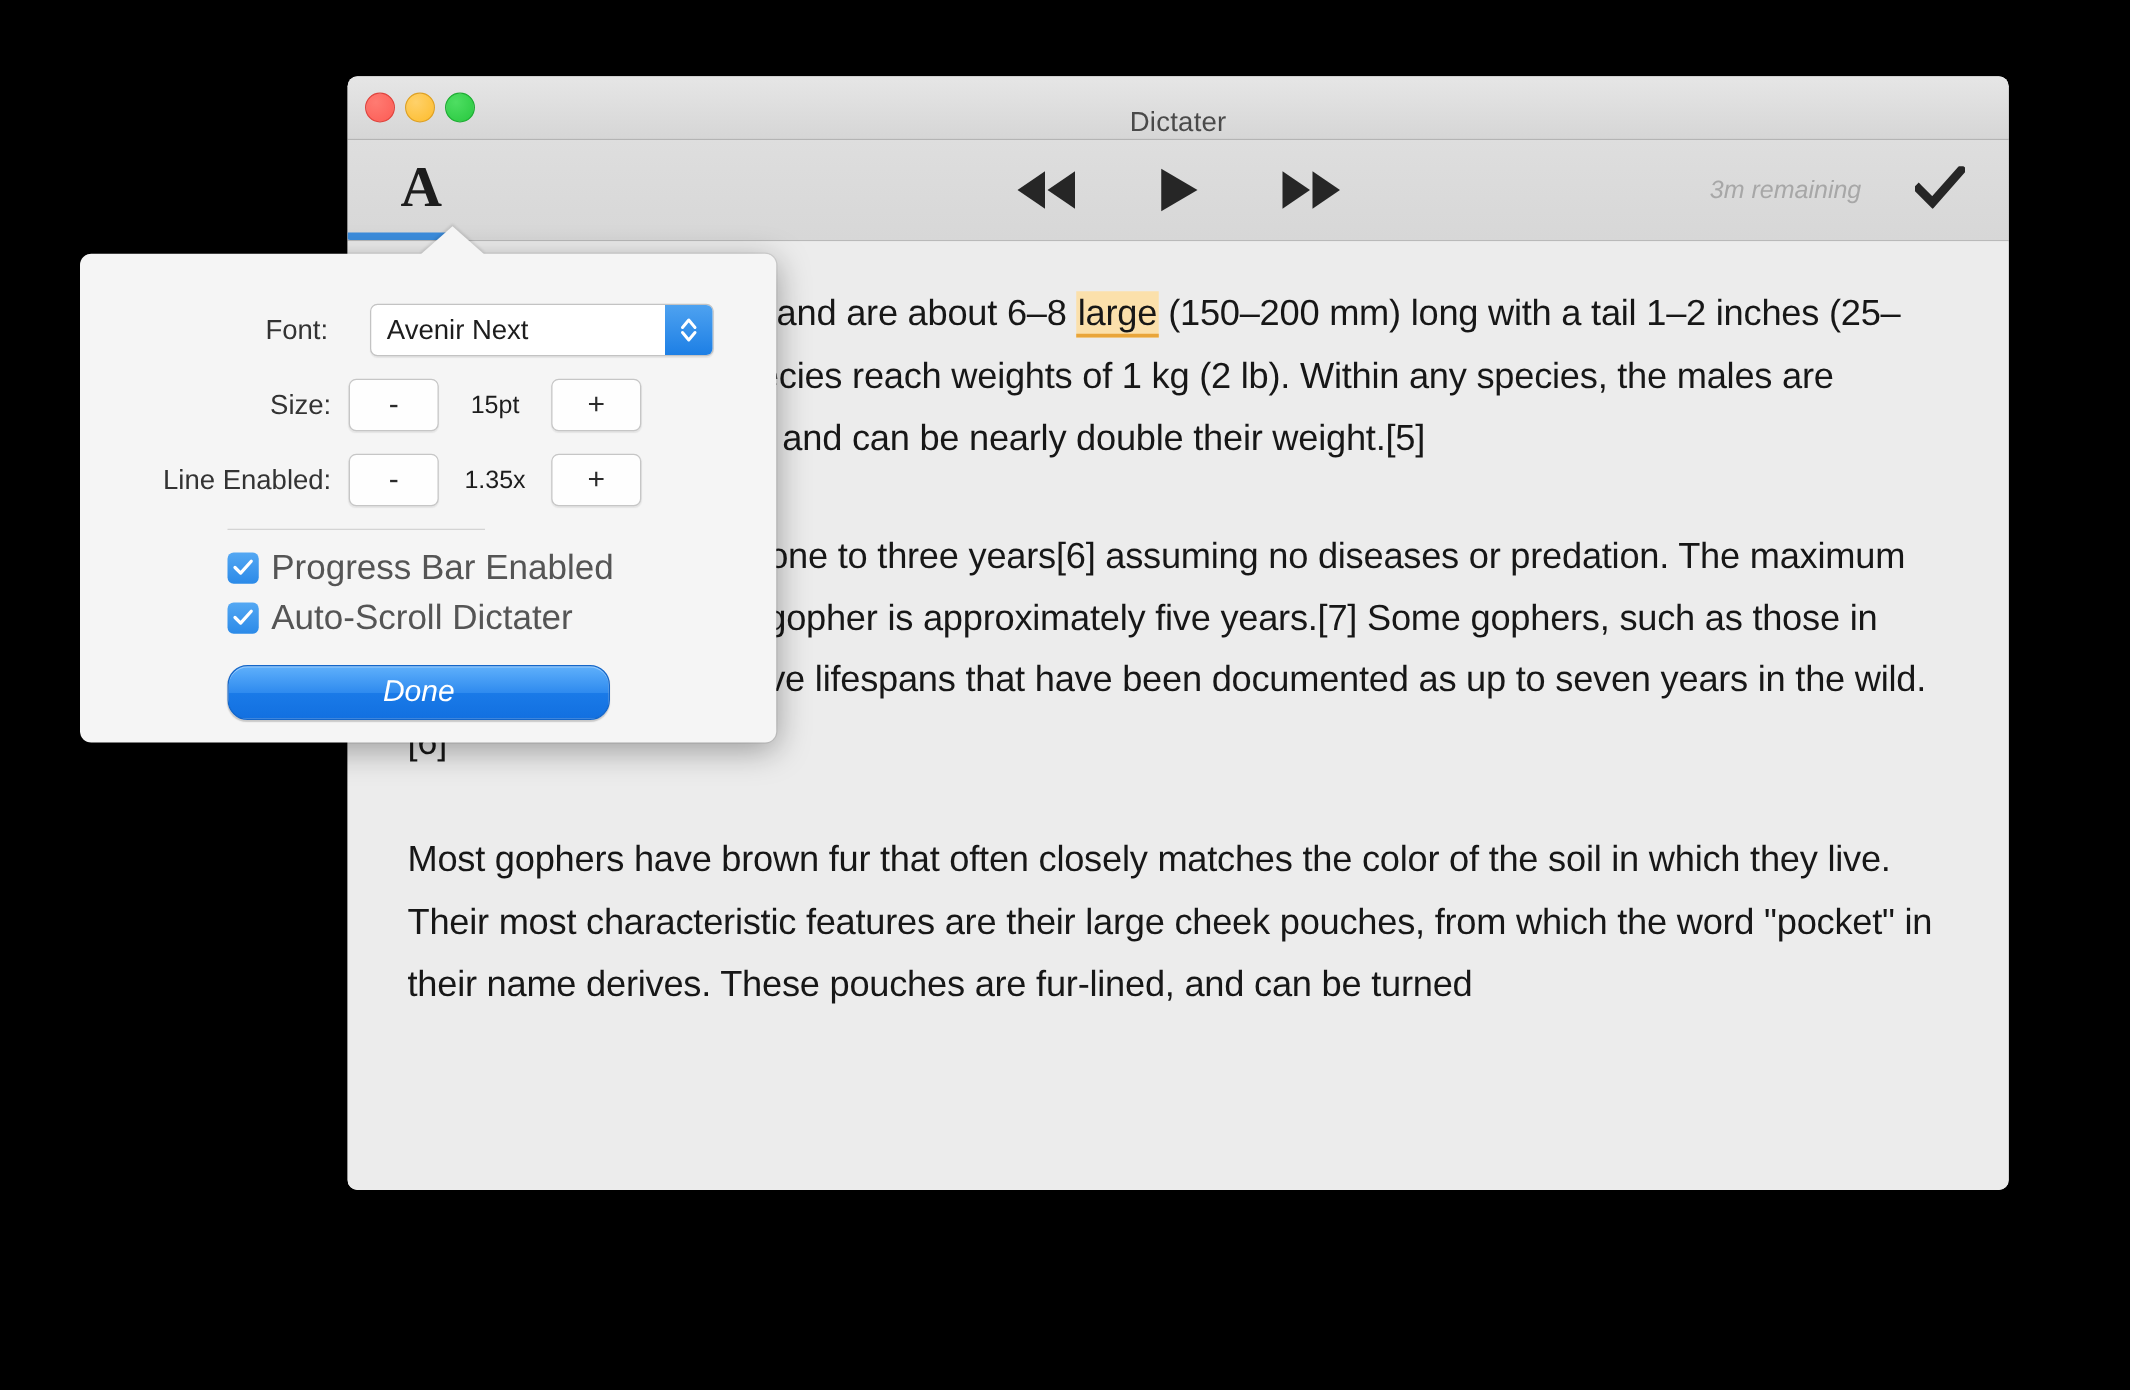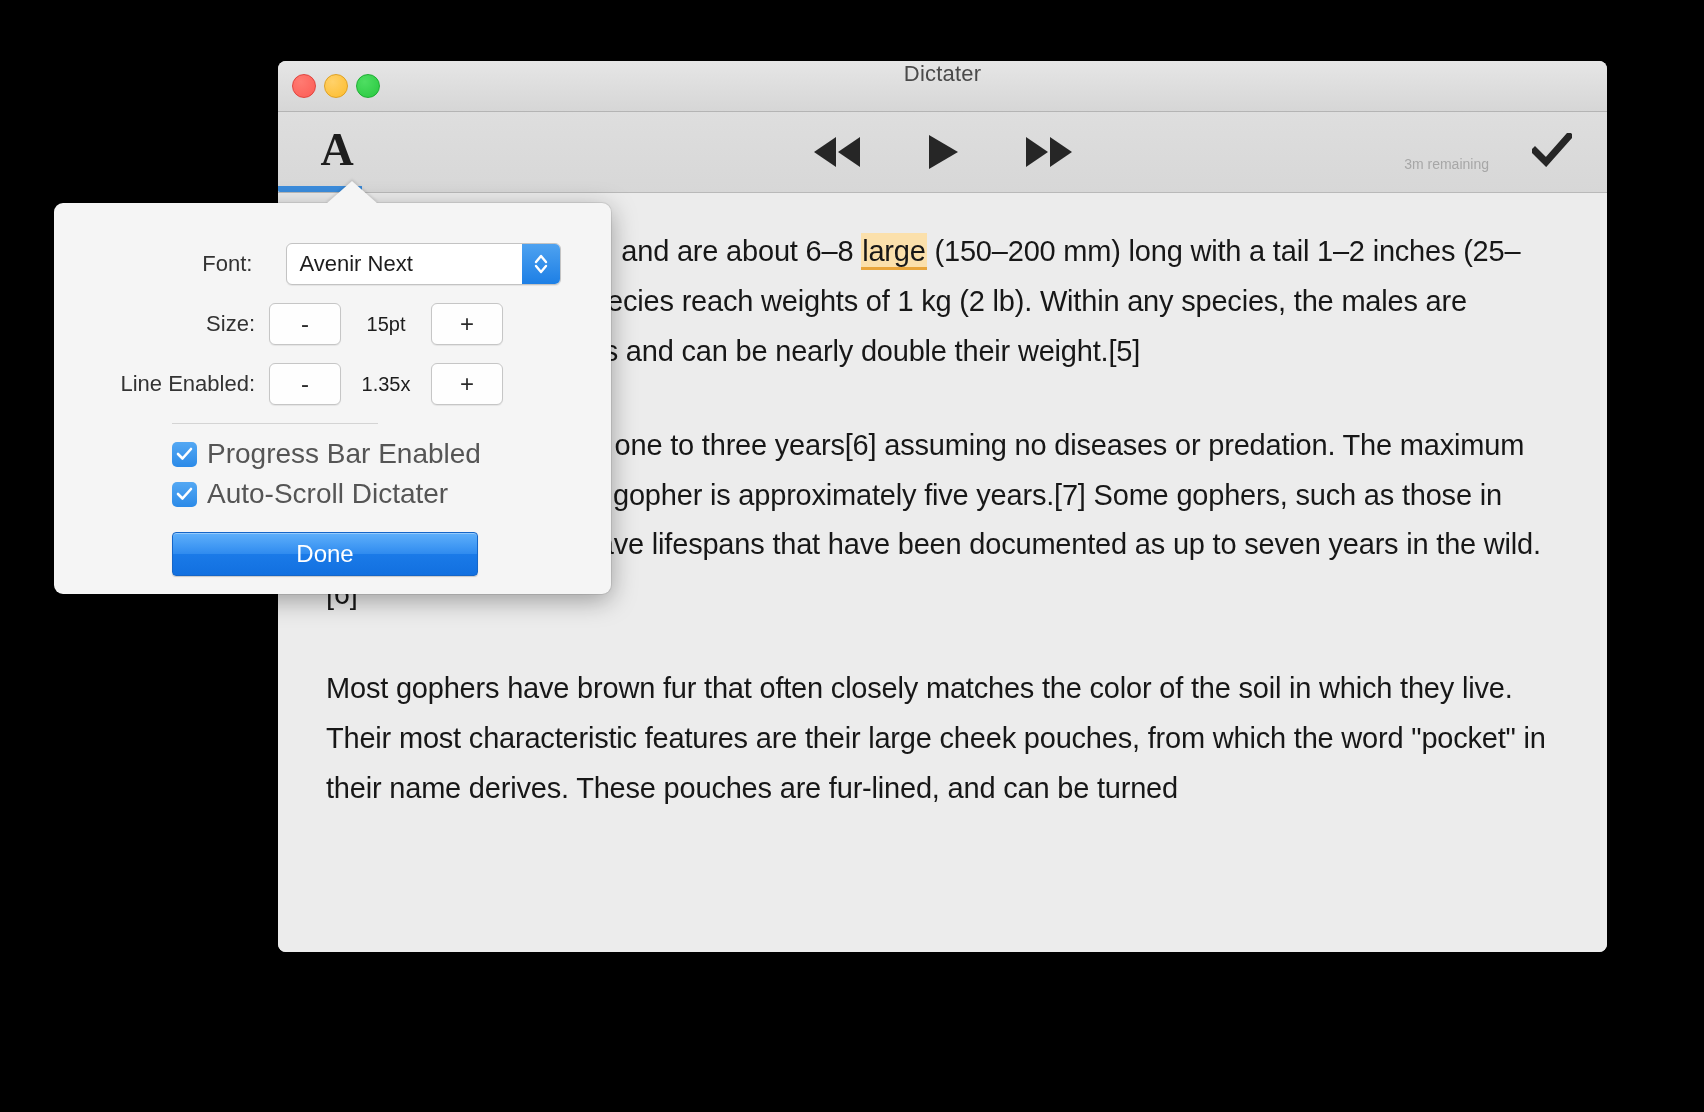--- a/index.html
+++ b/index.html
@@ -31,21 +31,21 @@
     box-shadow: 0 18px 60px rgba(0,0,0,0.85), 0 2px 10px rgba(0,0,0,0.6);
     overflow: hidden;
   }
 
   .titlebar {
     position: relative;
     height: 50px;
     background: linear-gradient(to bottom, #e6e6e6 0%, #d6d6d6 100%);
     border-bottom: 1px solid #b4b4b4;
     display: flex;
-    align-items: flex-start;
+    align-items: flex-end;
     justify-content: center;
   }
 
   .traffic-lights {
     position: absolute;
     left: 14px;
     top: 0;
     height: 50px;
     display: flex;
     align-items: center;
@@ -112,27 +112,28 @@
     display: flex;
     align-items: center;
     justify-content: center;
     cursor: default;
   }
   .tbtn svg { display: block; }
 
   .time-remaining {
     position: absolute;
     right: 118px;
-    top: 12px;
+    top: 0;
     height: 80px;
     display: flex;
     align-items: center;
-    font-size: 14px;
+    font-size: 20px;
     color: #a7a7a7;
     font-family: "Liberation Sans", sans-serif;
+    font-style: italic;
   }
 
   .done-check {
     position: absolute;
     right: 28px;
     top: 0;
     height: 80px;
     width: 54px;
     display: flex;
     align-items: center;
@@ -174,21 +175,21 @@
   }
   .hl {
     background: #fbe0ab;
     border-bottom: 3px solid #e9a53a;
     padding: 2px 1px 0 1px;
   }
 
   
   .popover {
     position: absolute;
-    left: 54px;
+    left: 64px;
     top: 203px;
     width: 557px;
     height: 391px;
     background: #f5f5f5;
     border-radius: 9px;
     box-shadow: 0 6px 26px rgba(0,0,0,0.35), 0 0 0 1px rgba(0,0,0,0.08);
     z-index: 40;
   }
   .popover-arrow {
     position: absolute;
@@ -311,31 +312,32 @@
   .check-label {
     font-size: 28px;
     color: #555555;
     font-family: "Liberation Sans", sans-serif;
   }
 
   .done-button {
     margin: 22px 0 0 118px;
     width: 306px;
     height: 44px;
-    border-radius: 4px;
+    border-radius: 16px;
     background: linear-gradient(to bottom, #5fb0fb 0%, #2f8bef 50%, #1a7ae8 51%, #1270e0 100%);
     border: 1px solid #1566c8;
     box-shadow: 0 1px 1px rgba(0,0,0,0.18), inset 0 1px 0 rgba(255,255,255,0.35);
     display: flex;
     align-items: center;
     justify-content: center;
     color: #ffffff;
     font-size: 24px;
     font-family: "Liberation Sans", sans-serif;
     box-sizing: border-box;
+    font-style: italic;
   }
 </style>
 </head>
 <body>
 
 <div id="root">
 
   <div class="window">
 
     <div class="titlebar">

